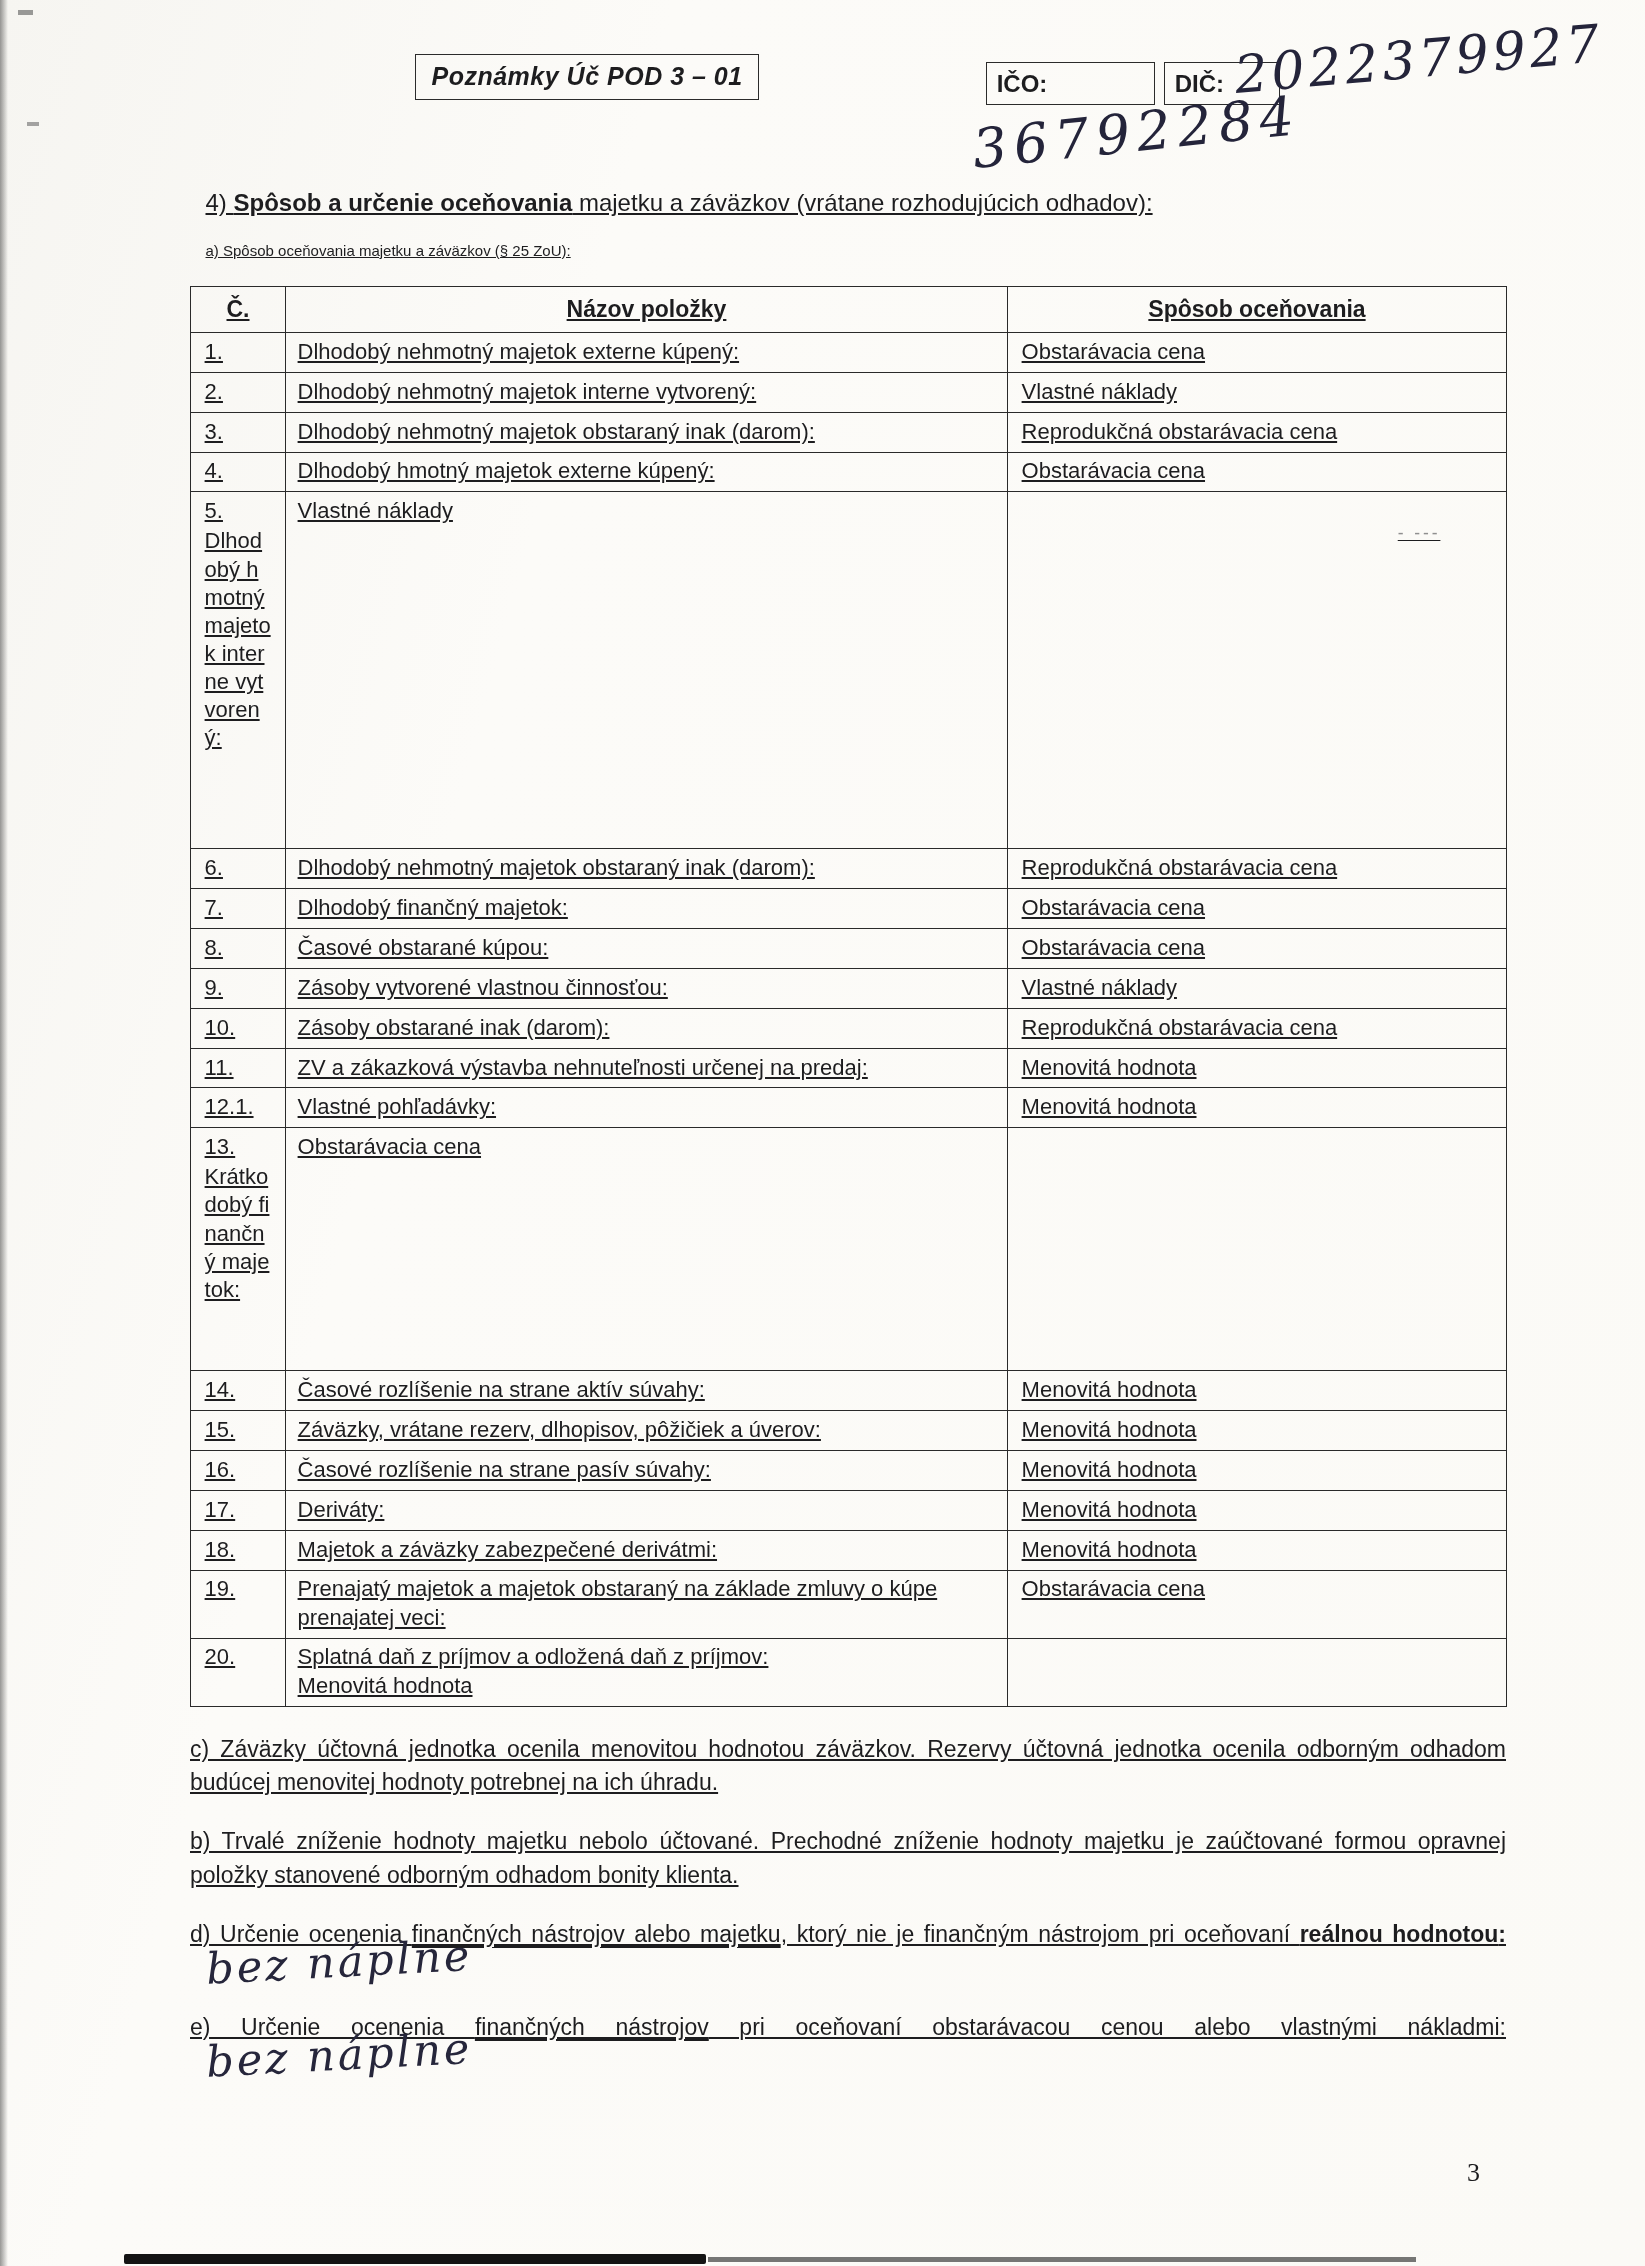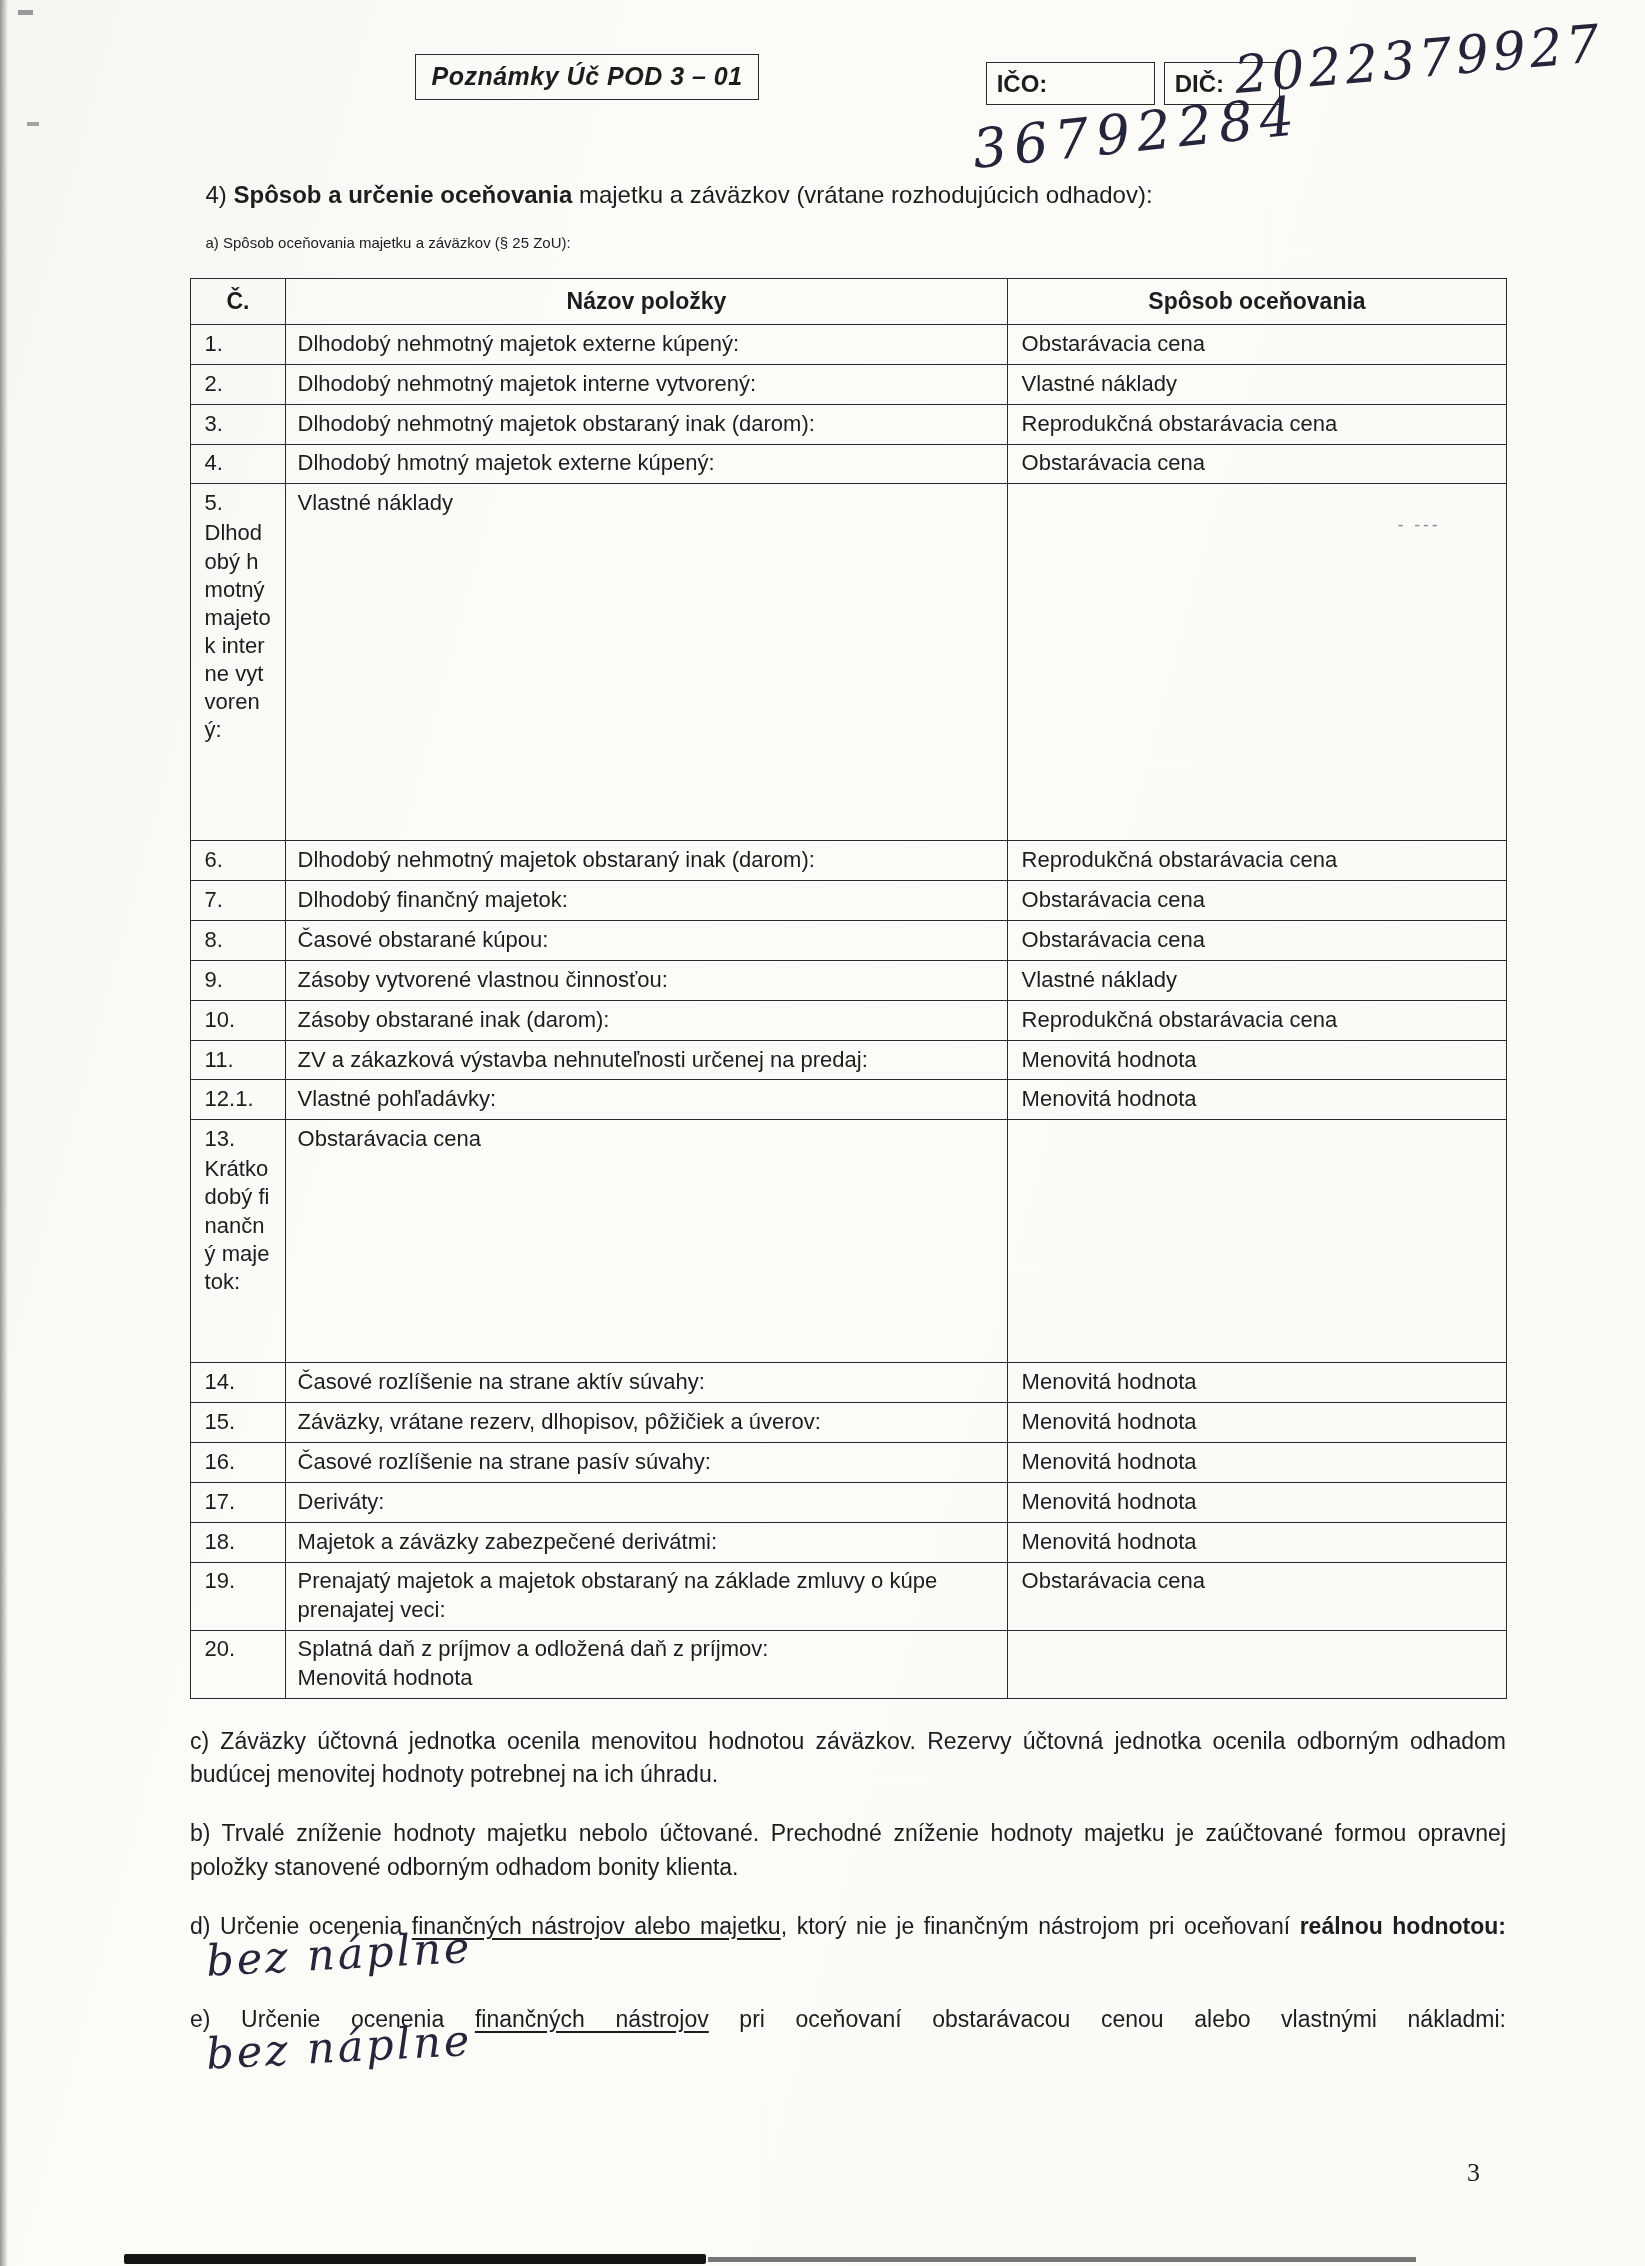--- a/index.html
+++ b/index.html
@@ -51,21 +51,21 @@
   .hw-ico { left: 972px; top: 101px; font-size: 54px; letter-spacing: 6.8px; transform: rotate(-6deg); }
   .hw-inline {
     font-family: "DejaVu Serif", serif; font-style: italic;
     font-size: 43px; color: #26263b; letter-spacing: 2.9px;
     display: inline-block; line-height: 0;
     transform: rotate(-3deg) translateY(1.9px);
     margin-left: 15.5px;
   }
 
   
-  .content { position: absolute; left: 190px; top: 181px; width: 1320px; }
+  .content { position: absolute; left: 190px; top: 189px; width: 1320px; text-decoration: underline; }
   .heading4 { font-size: 24px; margin-left: 15.5px; }
   .headingA { font-size: 15px;   margin-left: 15.5px; margin-top: 25px; }
 
   table.val-table { border-collapse: collapse; width: 1316px; margin-top: 27px; table-layout: fixed; }
   .val-table th, .val-table td {
     border: 1.9px solid #2a2a2a;
     vertical-align: top;
     padding: 4.9px 11.6px 5.8px;
     font-size: 22px;
     line-height: 1.28;

